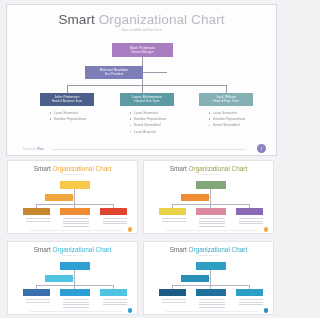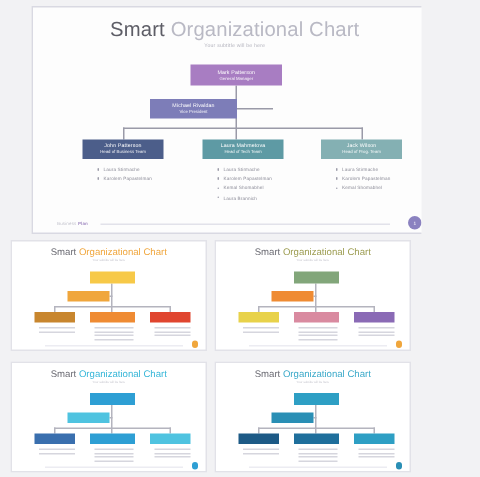--- a/index.html
+++ b/index.html
@@ -6,21 +6,21 @@
   body {
     width: 281px; height: 318px;
     background: #f2f2f4;
     font-family: "Liberation Sans", sans-serif;
     overflow: hidden;
   }
   .page { width: 281px; height: 318px; position: relative; }
 
   
   .main-slide {
-    position: absolute; left: 21px; top: 4px;
+    position: absolute; left: 6px; top: 4px;
     width: 271px; height: 152px;
     background: #fdfdfd;
     border: 1px solid #d9d9e2;
   }
   .slide-inner { position: relative; width: 100%; height: 100%; }
 
   .title {
     position: absolute; top: 7px; left: 0; width: 100%;
     text-align: center;
     font-size: 13.5px; font-weight: 300; letter-spacing: 0.1px;

